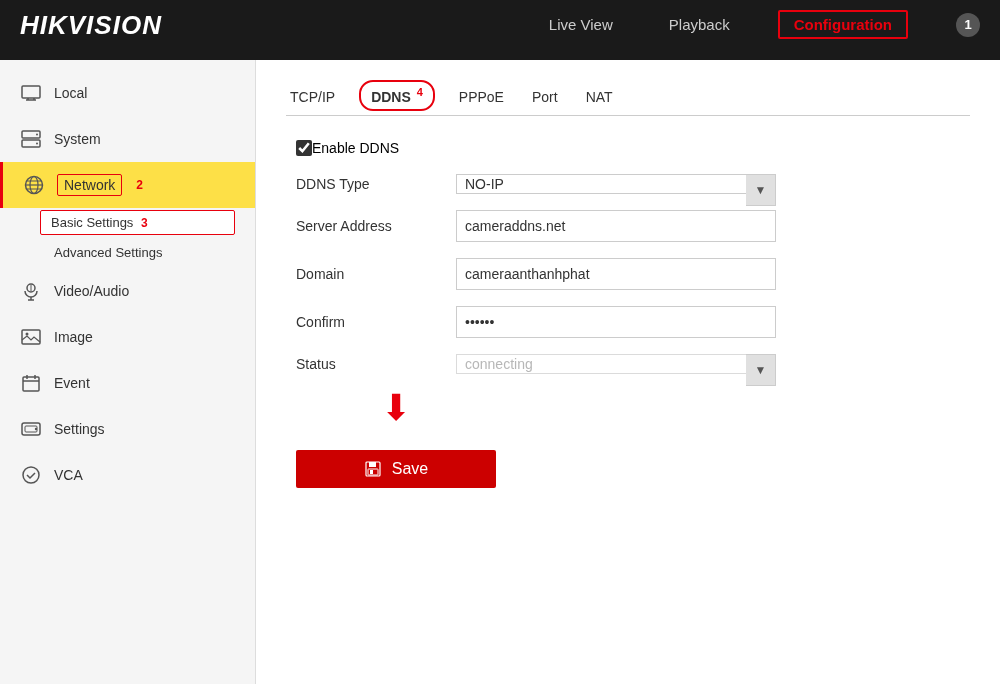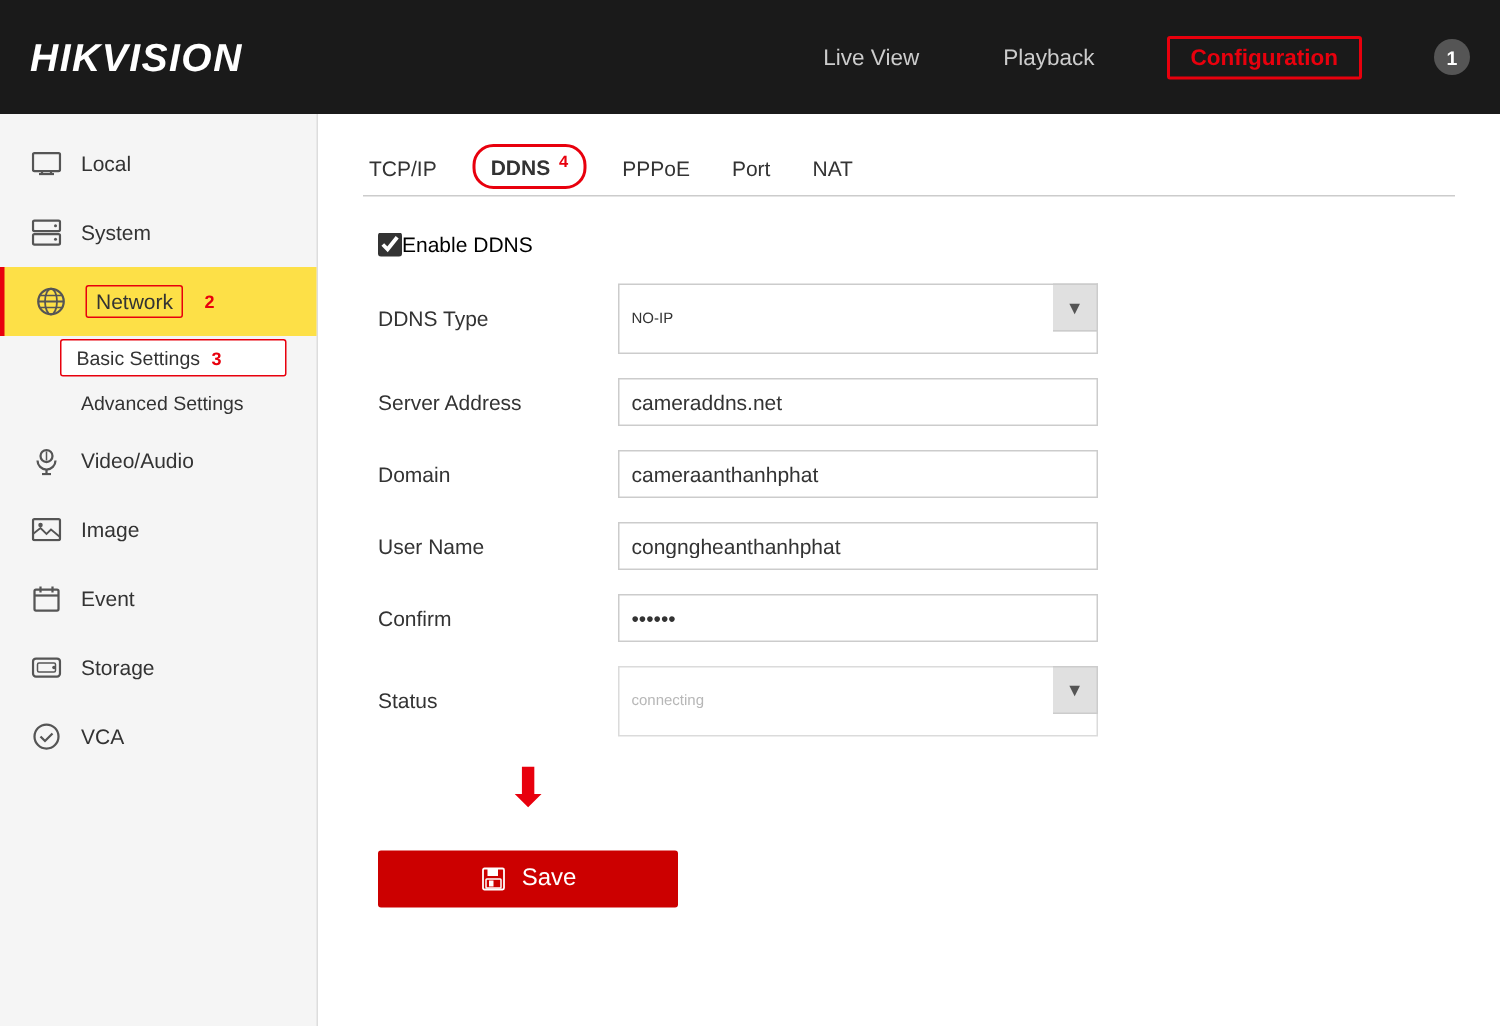--- a/index.html
+++ b/index.html
@@ -1,23 +1,23 @@
 <!DOCTYPE html>
 <html><head>
   <meta charset="utf-8">
   <style>
     * { box-sizing: border-box; margin: 0; padding: 0; }
     body { font-family: Arial, sans-serif; font-size: 14px; background: #fff; width: 1000px; height: 684px; overflow: hidden; }
 
     
     .header {
       background: #1a1a1a;
-      height: 76px;
-      display: flex;
-      align-items: center;
+      height: 60px;
+      display: flex;
+      align-items: flex-start;
       padding: 10px 20px;
     }
     .logo {
       color: #e8000d;
       font-size: 26px;
       font-weight: 900;
       font-style: italic;
       letter-spacing: 1px;
       margin-right: auto;
     }
@@ -56,21 +56,21 @@
     }
 
     
     .main {
       display: flex;
       height: calc(684px - 60px);
     }
 
     
     .sidebar {
-      width: 212px;
+      width: 256px;
       background: #f5f5f5;
       border-right: 1px solid #ddd;
       padding-top: 10px;
       flex-shrink: 0;
     }
     .sidebar-item {
       display: flex;
       align-items: center;
       gap: 12px;
       padding: 12px 20px;
@@ -184,24 +184,24 @@
     }
     .form-select-wrapper {
       flex: 1;
       max-width: 320px;
       position: relative;
       display: flex;
       align-items: center;
     }
     .form-select {
       width: 100%;
-      height: 47px;
+      height: 20px;
       border: 1px solid #ccc;
       padding: 0 8px;
-      font-size: 10px;
+      font-size: 14px;
       color: #333;
       appearance: none;
       background: #fff;
       cursor: pointer;
       outline: none;
     }
     .select-arrow {
       position: absolute;
       right: 0;
       top: 0;
@@ -366,21 +366,21 @@
     </div>
 
     <div class="sidebar-item">
       <div class="sidebar-icon">
         <svg width="20" height="18" viewBox="0 0 20 18" fill="none">
             <rect x="1" y="3" width="18" height="12" rx="2" stroke="#555" stroke-width="1.5" fill="none"></rect>
             <rect x="4" y="6" width="12" height="6" rx="1" stroke="#555" stroke-width="1"></rect>
             <circle cx="15" cy="9" r="1.2" fill="#555"></circle>
           </svg>
       </div>
-      <span class="sidebar-label">Storage</span>
+      <span class="sidebar-label">Settings</span>
     </div>
 
     <div class="sidebar-item">
       <div class="sidebar-icon">
         <svg width="20" height="20" viewBox="0 0 20 20" fill="none">
             <circle cx="10" cy="10" r="8" stroke="#555" stroke-width="1.5" fill="none"></circle>
             <path d="M6 10l3 3 5-5" stroke="#555" stroke-width="1.5" fill="none"></path>
           </svg>
       </div>
       <span class="sidebar-label">VCA</span>
@@ -424,24 +424,20 @@
       <div class="form-row">
         <div class="form-label">Server Address</div>
         <input class="form-input" type="text" value="cameraddns.net" style="">
       </div>
 
       <div class="form-row">
         <div class="form-label">Domain</div>
         <input class="form-input" type="text" value="cameraanthanhphat" style="">
       </div>
 
-      <div class="form-row">
-        <div class="form-label">User Name</div>
-        <input class="form-input" type="text" value="congngheanthanhphat" style="">
-      </div>
 
 
       <div class="form-row">
         <div class="form-label">Confirm</div>
         <input class="form-input" type="password" value="123456" style="">
       </div>
 
       <div class="form-row">
         <div class="form-label">Status</div>
         <div class="form-select-wrapper">

